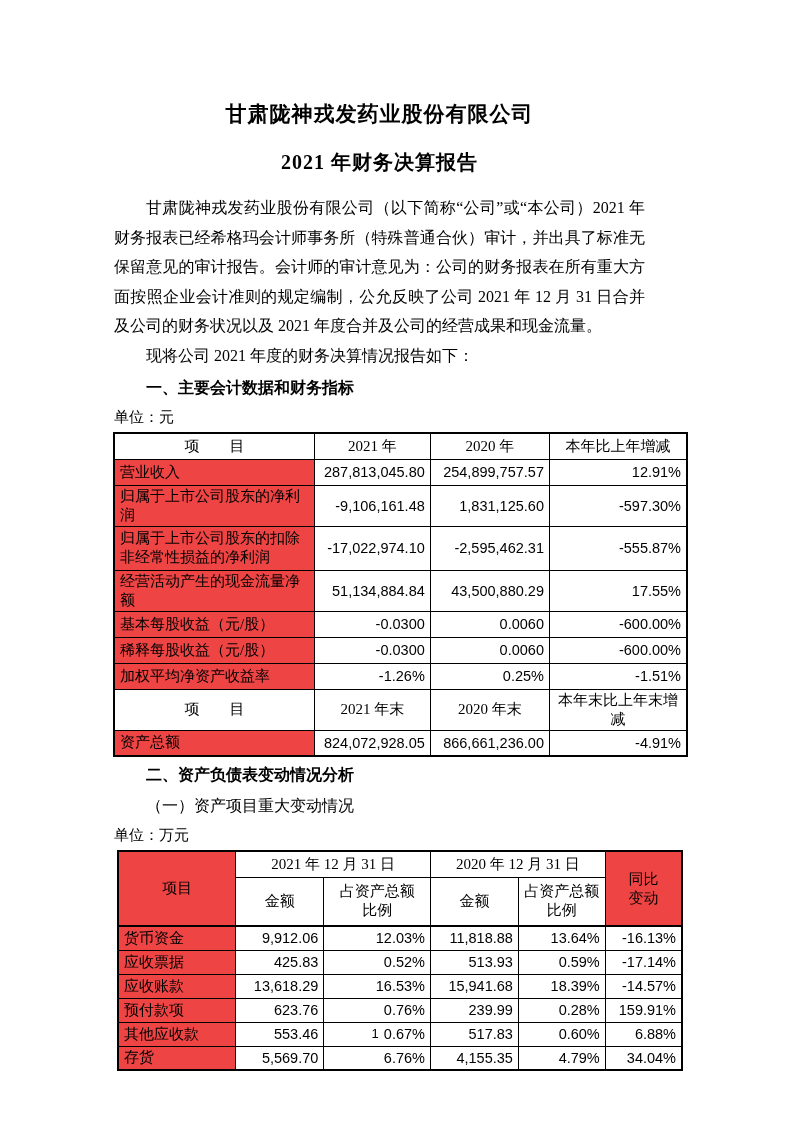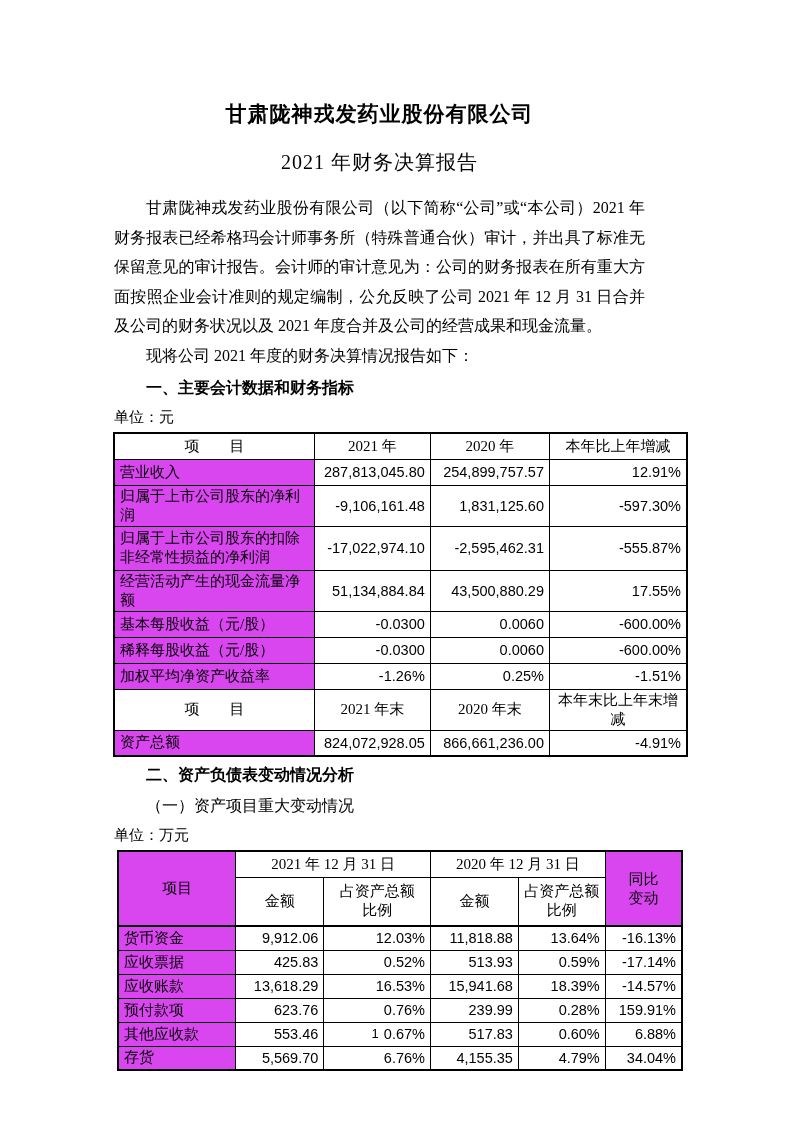--- a/index.html
+++ b/index.html
@@ -16,21 +16,21 @@
   .doc-title {
     text-align: center;
     font-size: 21px;
     font-weight: bold;
     margin: 0;
     letter-spacing: 1px;
   }
   .doc-subtitle {
     text-align: center;
     font-size: 20px;
-    font-weight: normal;
+    font-weight: bold;
     margin: 21px 0 0 0;
     letter-spacing: 1px;
   }
   .body-para {
     margin: 17px 0 0 0;
     font-size: 16px;
     line-height: 29.5px;
     text-align: justify;
     text-indent: 2em;
   }
@@ -78,21 +78,21 @@
   .t2 tr.h1 { height: 26px; }
   .t2 tr.h2 { height: 49px; }
   .t2 tr.body-row { height: 24px; }
   .ctr { text-align: center; }
   .item { text-align: left; }
   .num {
     text-align: right;
     font-family: "Liberation Sans", "DejaVu Sans", sans-serif;
     font-size: 14.5px;
   }
-  .gray { background: #d946ef; }
+  .gray { background: #ef4444; }
   .hdr-bot { border-bottom: 2px solid #000; }
   .pre { white-space: pre-line; line-height: 19px; }
   .t2 td.ctr { line-height: 19px; }
   .page-number {
     position: absolute;
     left: 0; right: 0;
     top: 1026px;
     text-align: center;
     font-size: 13px;
     font-family: "Liberation Sans", "DejaVu Sans", sans-serif;

